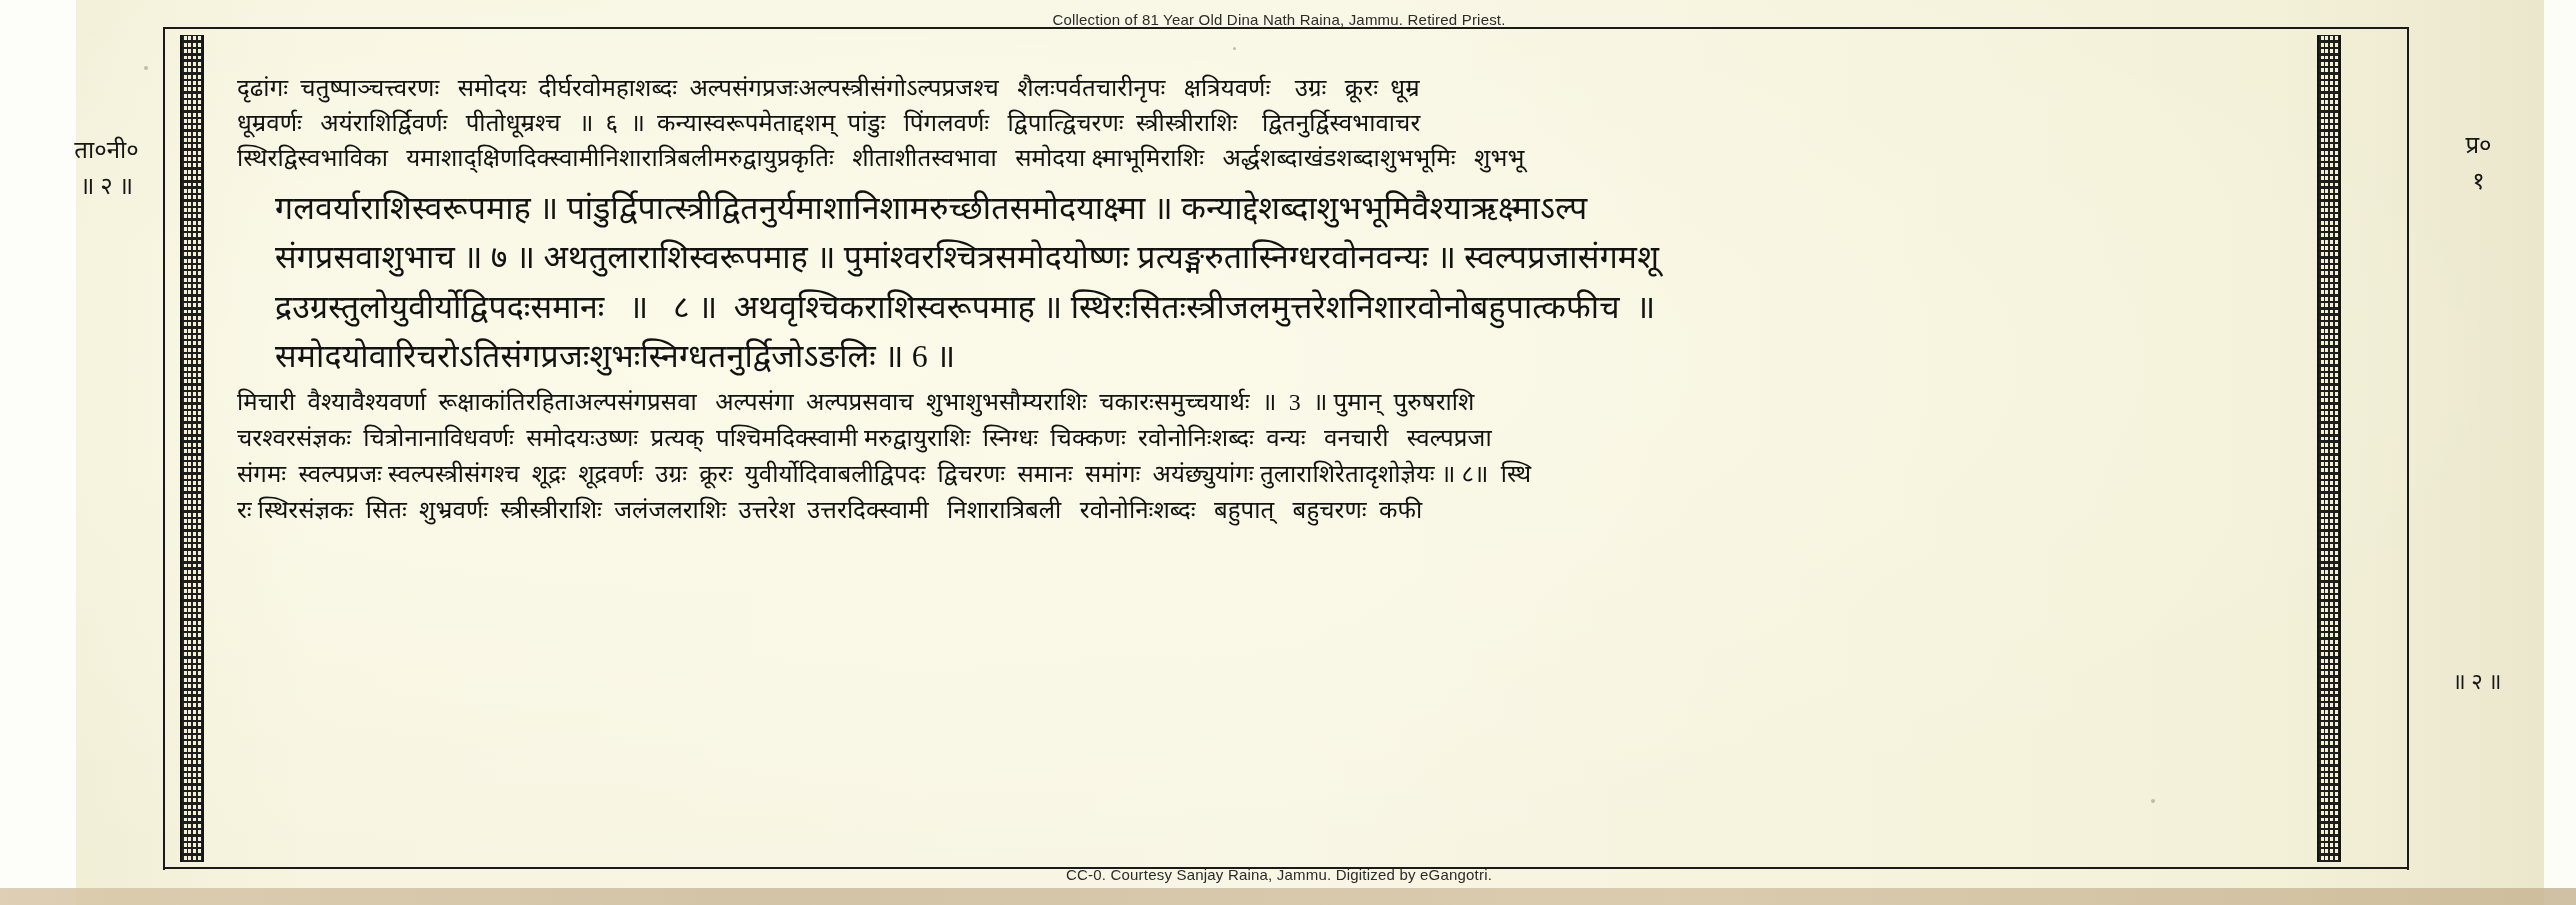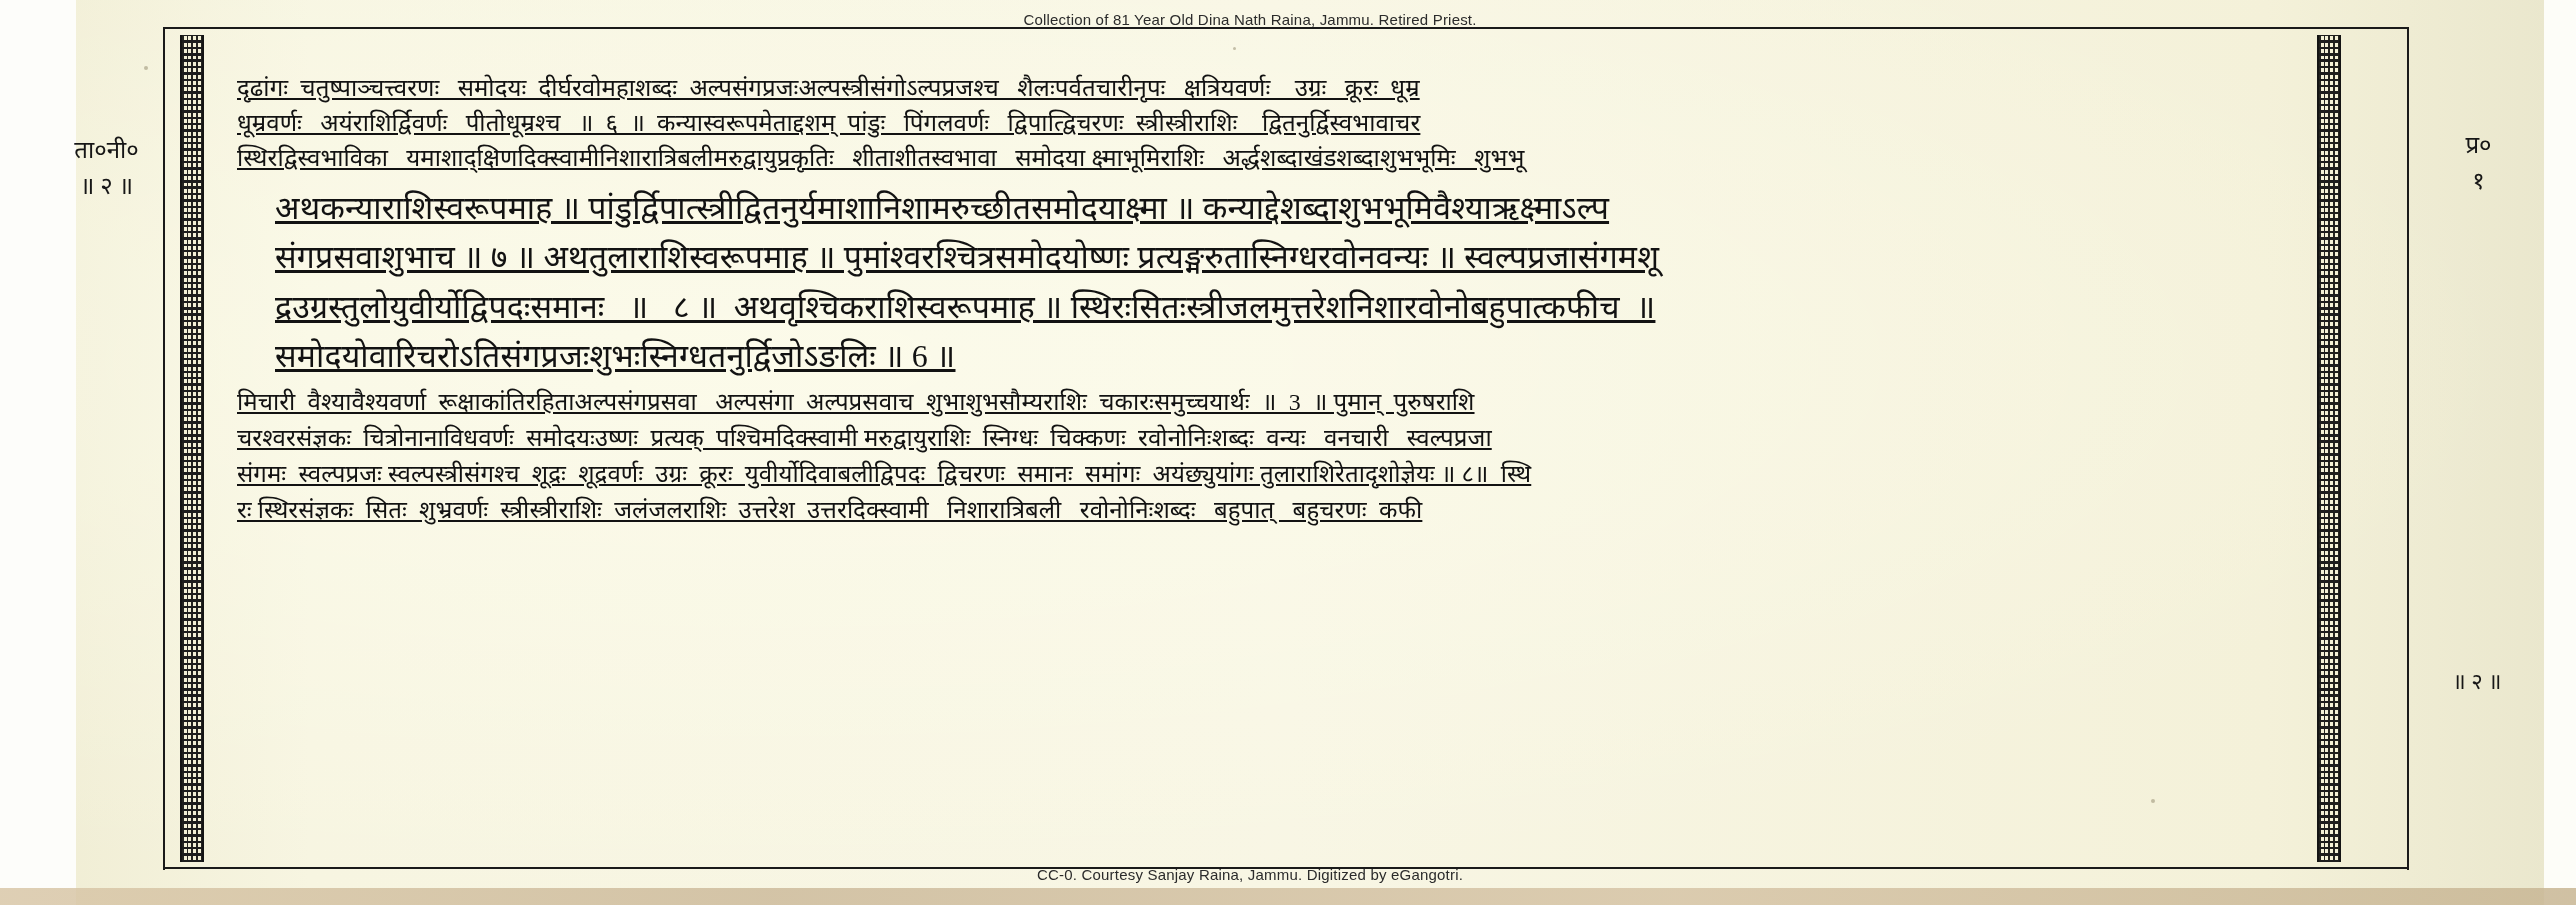--- a/index.html
+++ b/index.html
@@ -56,20 +56,21 @@
 
   
   .credit {
     position: absolute;
     left: 0; width: 2500px;
     text-align: center;
     font-family: "Liberation Sans", sans-serif;
     font-size: 15px;
     color: #2b2b2b;
     letter-spacing: 0.2px;
+    padding-left: 29px;
   }
   .credit-top { top: 11px; }
   .credit-bottom { bottom: 22px; font-size: 15px; }
 
   
   .orn {
     position: absolute;
     top: 35px;
     width: 24px;
     height: 827px;
@@ -129,21 +130,20 @@
     font-family: "Liberation Serif", serif;
   }
 
   .line {
     font-size: 24.5px;
     line-height: 1.0;
     color: #121212;
     white-space: pre;
     margin-bottom: 10.3px;
     letter-spacing: 0.1px;
-    text-decoration: underline;
   }
 
   
   .para-top .line { font-size: 24px; margin-bottom: 11px; }
 
   
   .para-mid {
     margin-top: 22px;
     margin-bottom: 17.4px;
     padding-left: 38px;
@@ -194,21 +194,21 @@
 
   <div class="text-block">
 
     <div class="para-top">
       <div class="line">दृढांगः  चतुष्पाञ्चत्त्वरणः   समोदयः  दीर्घरवोमहाशब्दः  अल्पसंगप्रजःअल्पस्त्रीसंगोऽल्पप्रजश्च   शैलःपर्वतचारीनृपः   क्षत्रियवर्णः    उग्रः   क्रूरः  धूम्र</div>
       <div class="line">धूम्रवर्णः   अयंराशिर्द्विवर्णः   पीतोधूम्रश्च   ॥  ६  ॥  कन्यास्वरूपमेताद्दशम्  पांडुः   पिंगलवर्णः   द्विपात्द्विचरणः  स्त्रीस्त्रीराशिः    द्वितनुर्द्विस्वभावाचर</div>
       <div class="line">स्थिरद्विस्वभाविका   यमाशाद्क्षिणदिक्स्वामीनिशारात्रिबलीमरुद्वायुप्रकृतिः   शीताशीतस्वभावा   समोदया क्ष्माभूमिराशिः   अर्द्धशब्दाखंडशब्दाशुभभूमिः   शुभभू</div>
     </div>
 
     <div class="para-mid">
-      <div class="line">अथकन्याराशिस्वरूपमाह ॥ पांडुर्द्विपात्स्त्रीद्वितनुर्यमाशानिशामरुच्छीतसमोदयाक्ष्मा ॥ कन्याद्देशब्दाशुभभूमिवैश्याऋक्ष्माऽल्प</div>
+      <div class="line">गलवर्याराशिस्वरूपमाह ॥ पांडुर्द्विपात्स्त्रीद्वितनुर्यमाशानिशामरुच्छीतसमोदयाक्ष्मा ॥ कन्याद्देशब्दाशुभभूमिवैश्याऋक्ष्माऽल्प</div>
       <div class="line">संगप्रसवाशुभाच ॥ ७ ॥ अथतुलाराशिस्वरूपमाह ॥ पुमांश्वरश्चित्रसमोदयोष्णः प्रत्यङ्मरुतास्निग्धरवोनवन्यः ॥ स्वल्पप्रजासंगमशू</div>
       <div class="line">द्रउग्रस्तुलोयुवीर्योद्विपदःसमानः   ॥   ८ ॥  अथवृश्चिकराशिस्वरूपमाह ॥ स्थिरःसितःस्त्रीजलमुत्तरेशनिशारवोनोबहुपात्कफीच  ॥</div>
       <div class="line">समोदयोवारिचरोऽतिसंगप्रजःशुभःस्निग्धतनुर्द्विजोऽङलिः ॥ 6 ॥</div>
     </div>
 
     <div class="para-bot">
       <div class="line">मिचारी  वैश्यावैश्यवर्णा  रूक्षाकांतिरहिताअल्पसंगप्रसवा   अल्पसंगा  अल्पप्रसवाच  शुभाशुभसौम्यराशिः  चकारःसमुच्चयार्थः  ॥  3  ॥ पुमान्  पुरुषराशि</div>
       <div class="line">चरश्वरसंज्ञकः  चित्रोनानाविधवर्णः  समोदयःउष्णः  प्रत्यक्  पश्चिमदिक्स्वामी मरुद्वायुराशिः  स्निग्धः  चिक्कणः  रवोनोनिःशब्दः  वन्यः   वनचारी   स्वल्पप्रजा</div>
       <div class="line">संगमः  स्वल्पप्रजः स्वल्पस्त्रीसंगश्च  शूद्रः  शूद्रवर्णः  उग्रः  क्रूरः  युवीर्योदिवाबलीद्विपदः  द्विचरणः  समानः  समांगः  अयंछ्युयांगः तुलाराशिरेतादृशोज्ञेयः ॥ ८॥  स्थि</div>
       <div class="line">रः स्थिरसंज्ञकः  सितः  शुभ्रवर्णः  स्त्रीस्त्रीराशिः  जलंजलराशिः  उत्तरेश  उत्तरदिक्स्वामी   निशारात्रिबली   रवोनोनिःशब्दः   बहुपात्   बहुचरणः  कफी</div>

